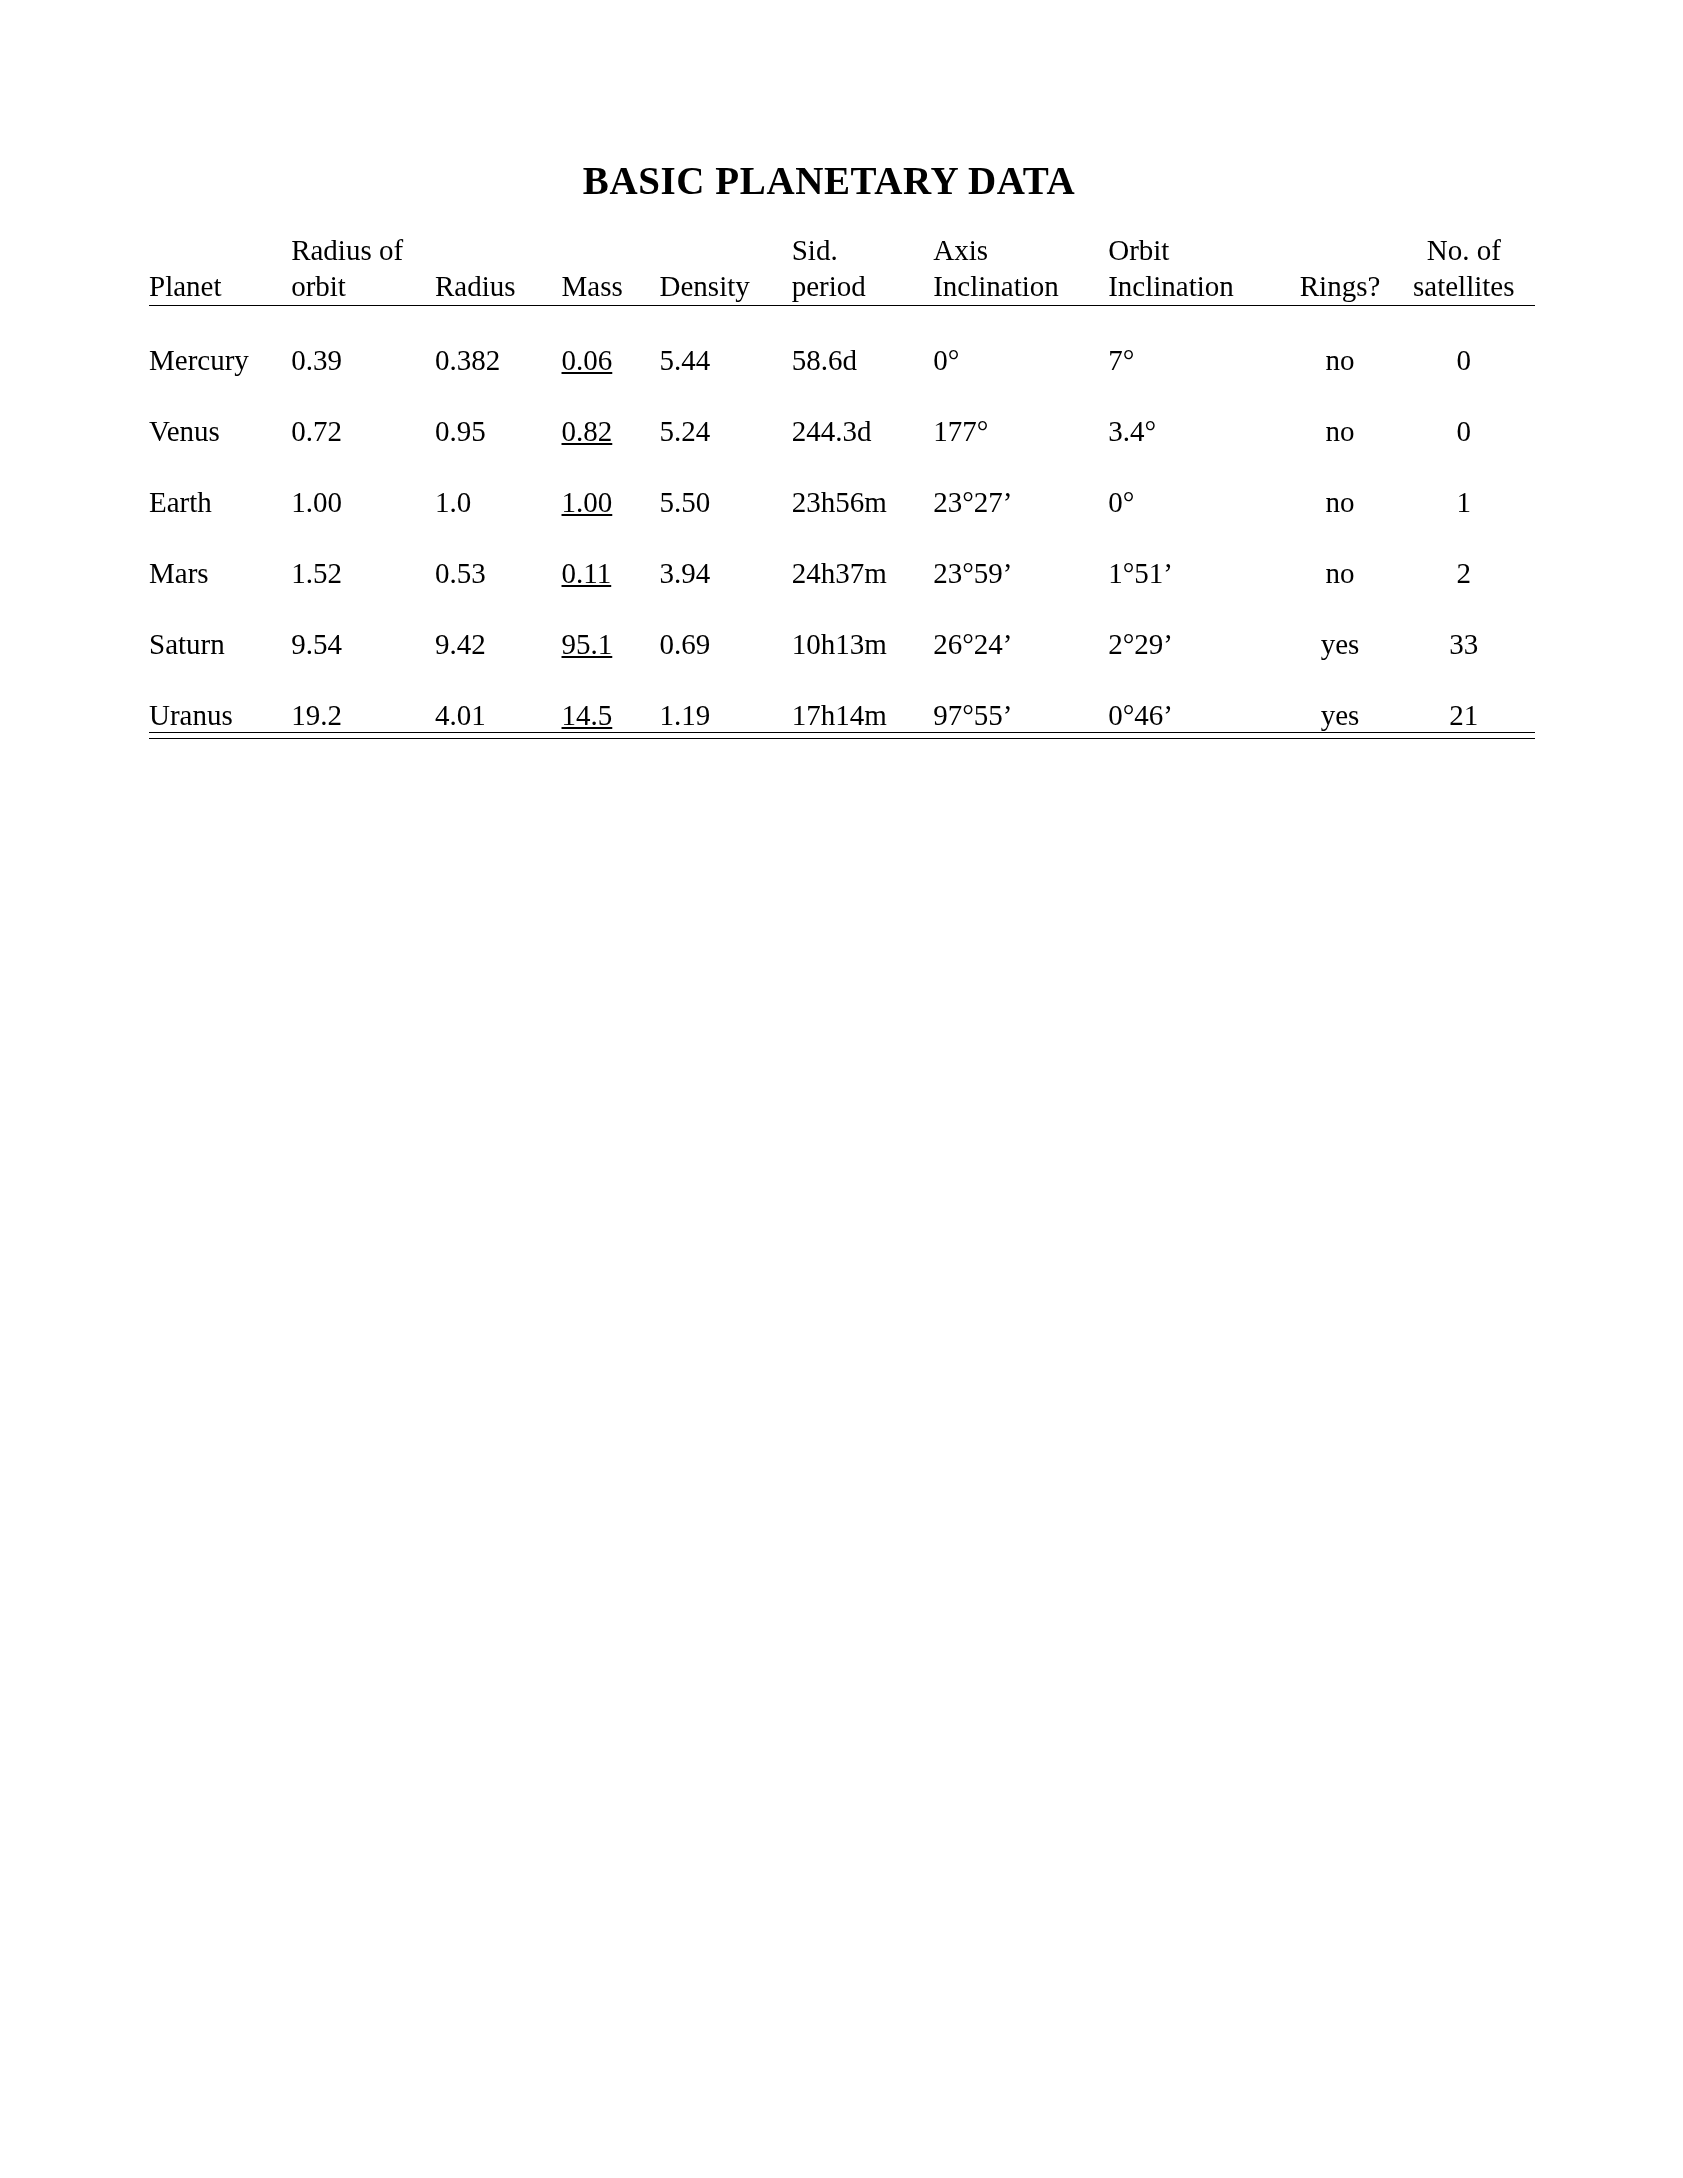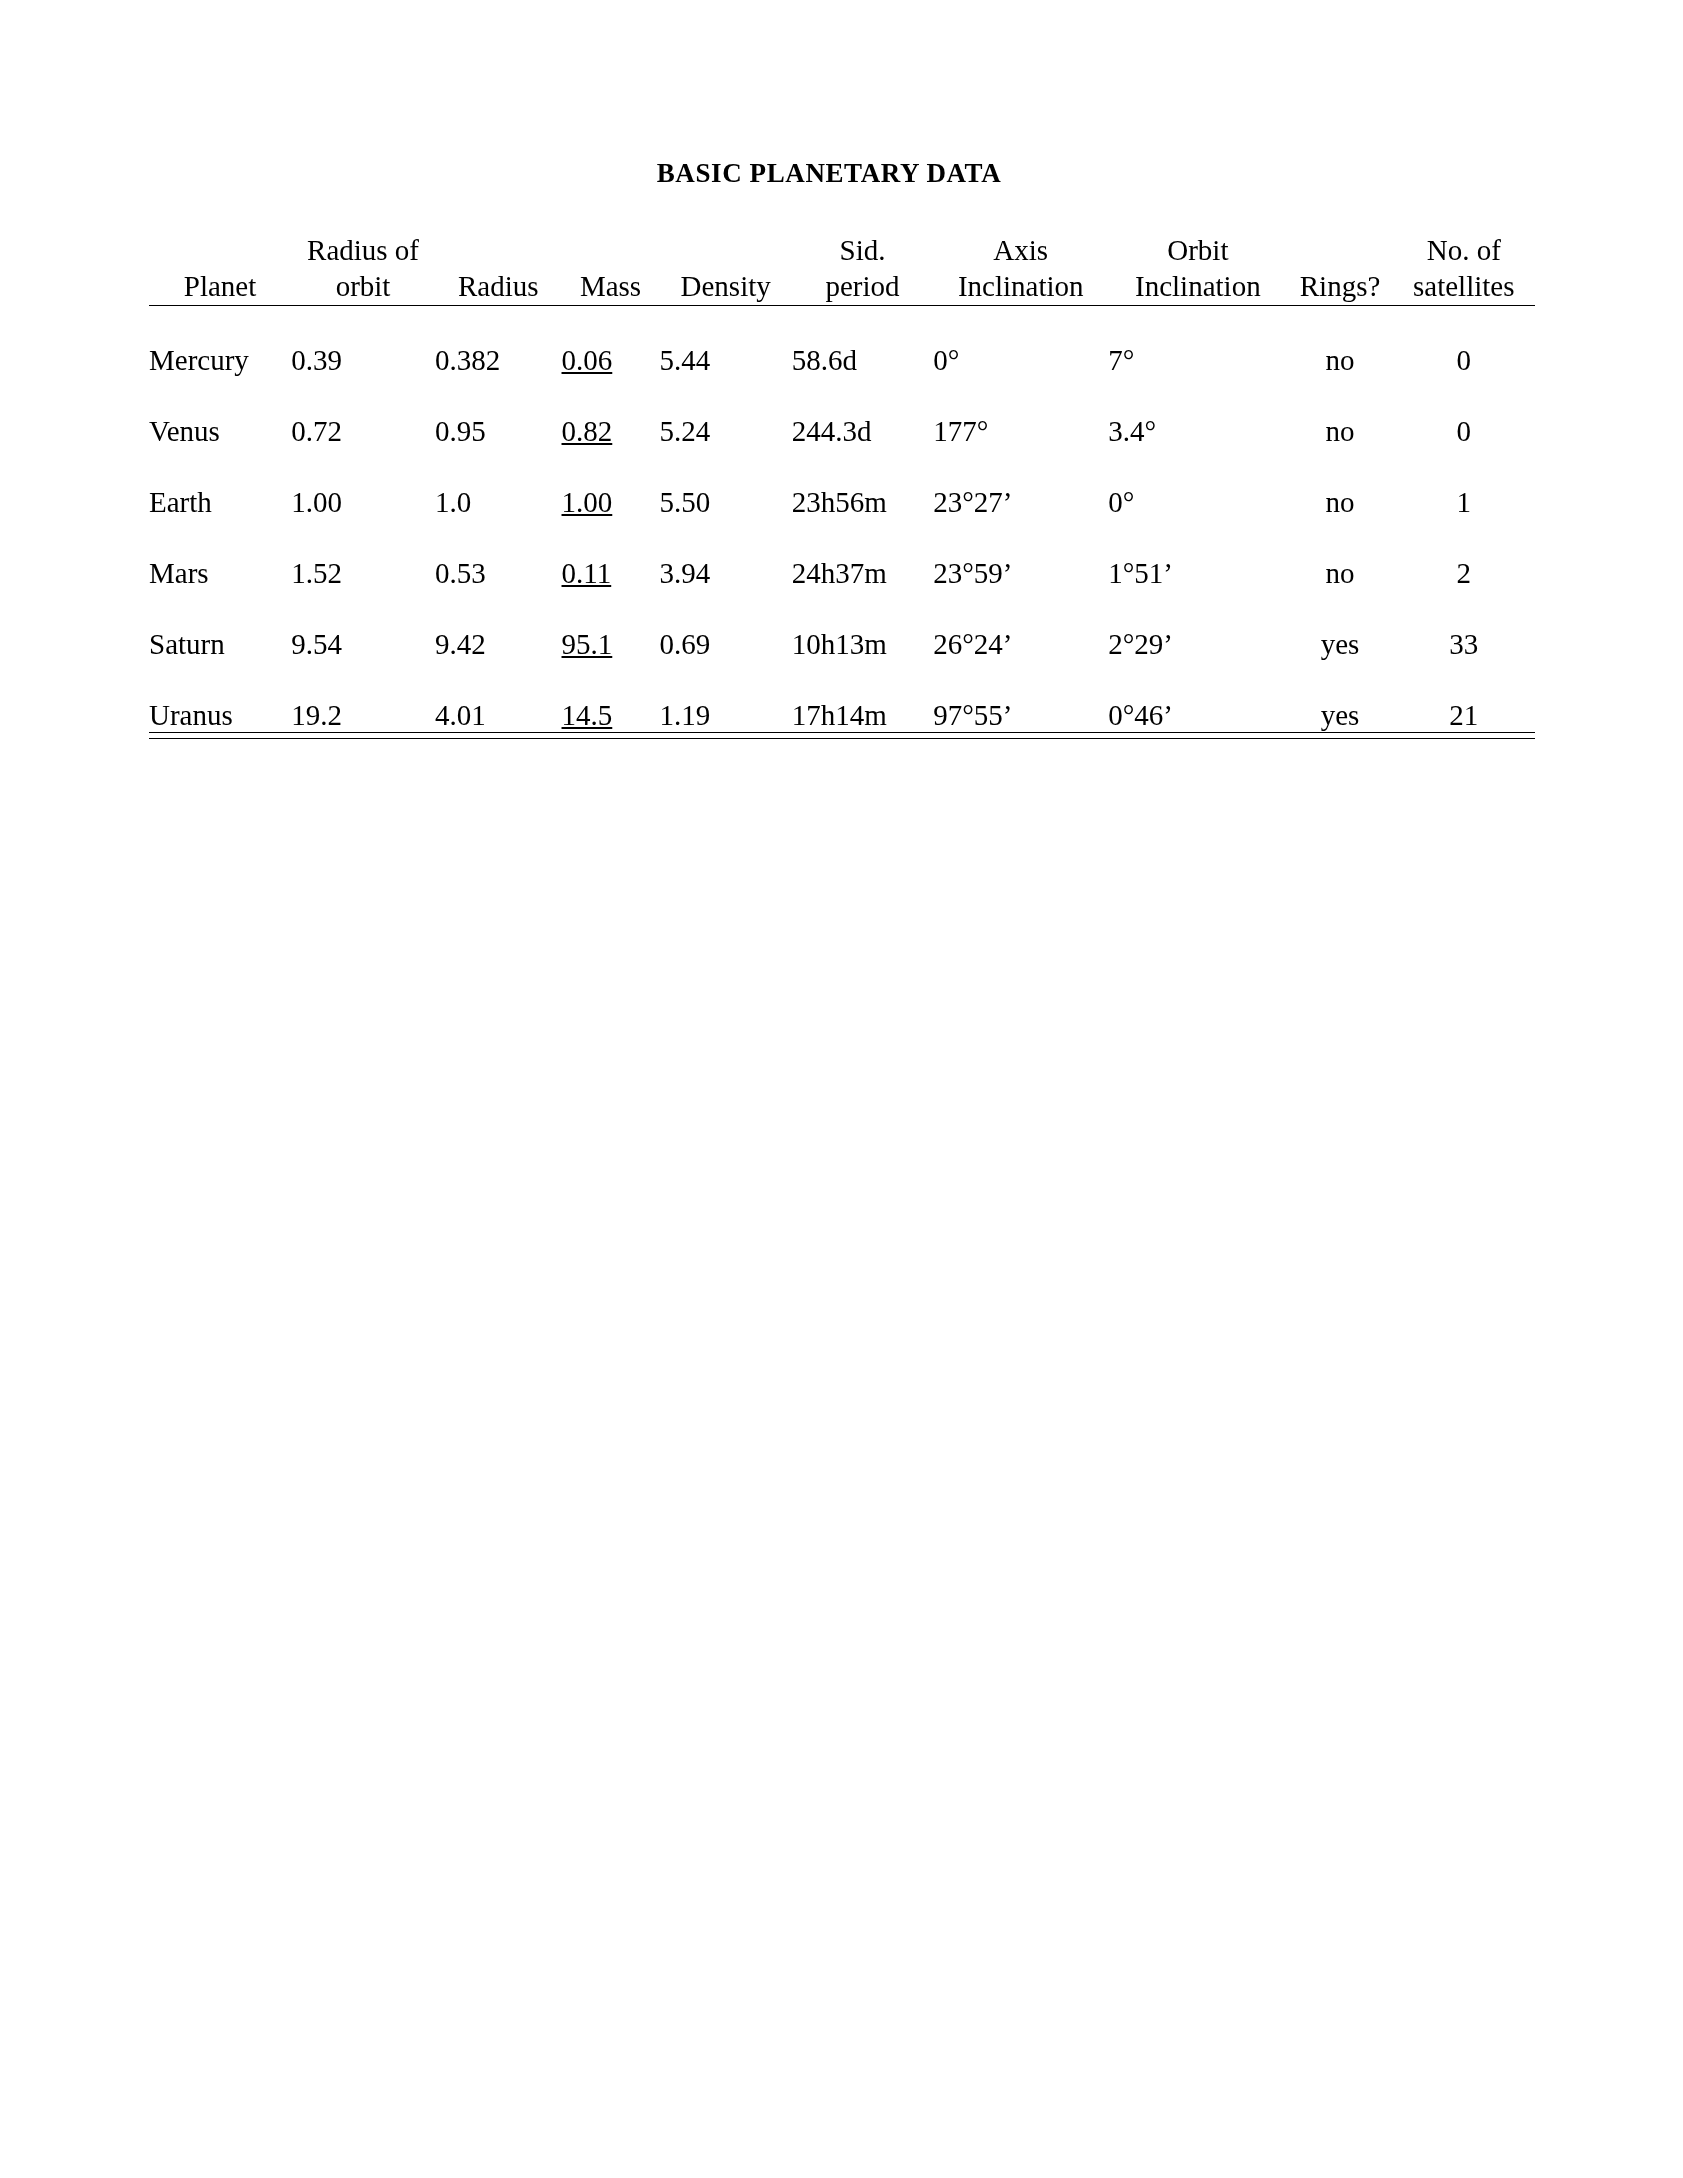--- a/index.html
+++ b/index.html
@@ -20,21 +20,21 @@
     width: 1683px;
     height: 2178px;
     background: #fff;
   }
   .doc-title {
     position: absolute;
     left: 0;
     top: 158px;
     width: 1658px;
     text-align: center;
-    font-size: 27px;
+    font-size: 39px;
     font-weight: bold;
     letter-spacing: 0.6px;
     font-family: "Liberation Serif", serif;
   }
   .table-wrap {
     position: absolute;
     left: 149px;
     top: 233px;
     width: 1386px;
   }
@@ -57,21 +57,21 @@
     padding-bottom: 6px;
     line-height: 1.22;
     font-size: 29px;
   }
   .hdr-l1, .hdr-l2 {
     display: block;
   }
   .hdr-l1 { min-height: 36px; }
 
   
-  .al-left   { text-align: center; }
+  .al-left   { text-align: left; }
   .al-center { text-align: center; }
 
   
   .rule-row td {
     padding: 0;
     height: 2px;
   }
   .rule-line {
     border-top: 1.6px solid #000;
     height: 0;

